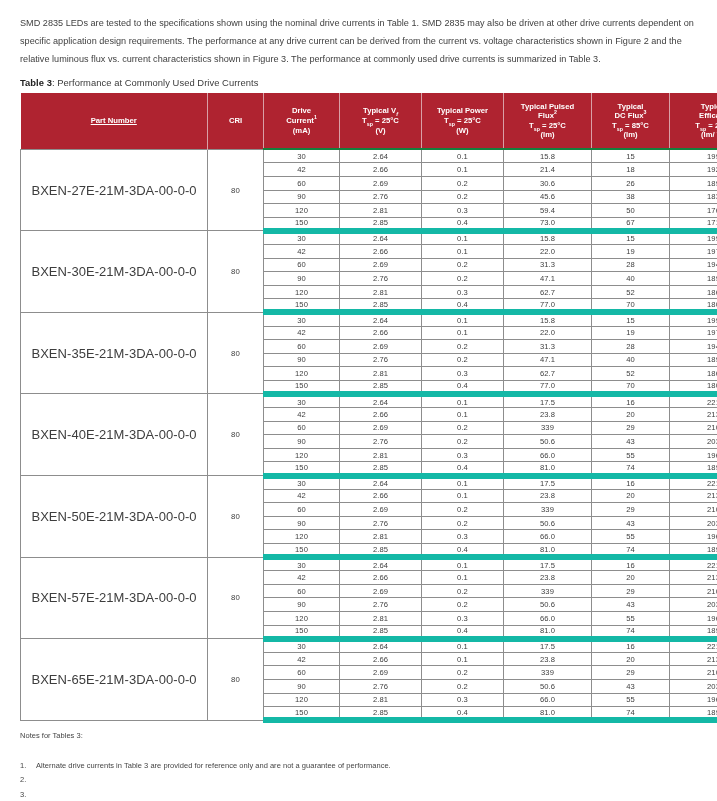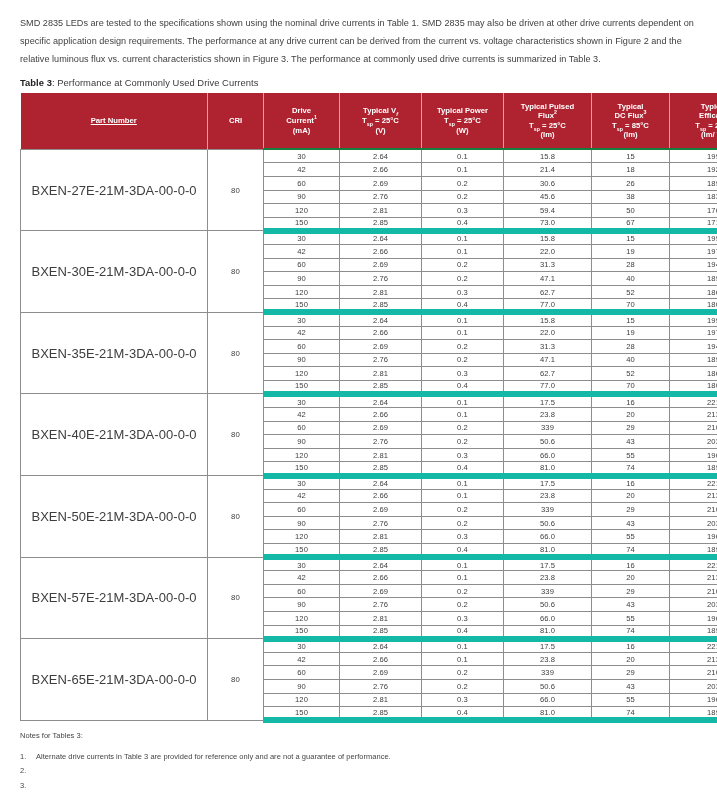--- a/index.html
+++ b/index.html
@@ -115,21 +115,21 @@
   tbody tr.blk-last  td.num { border-bottom: 6px solid #14b8a6; }
 
   
   .notes {
     margin-top: 6px;
     font-size: 7.5px;
     line-height: 14.6px;
     color: #454545;
   }
   .notes .notes-title {
-    margin-bottom: 6px;
+    margin-bottom: 15px;
     letter-spacing: 0.02px;
   }
   .notes ol {
     margin: 0;
     padding: 0;
     list-style: none;
   }
   .notes li {
     display: flex;
     gap: 6px;

